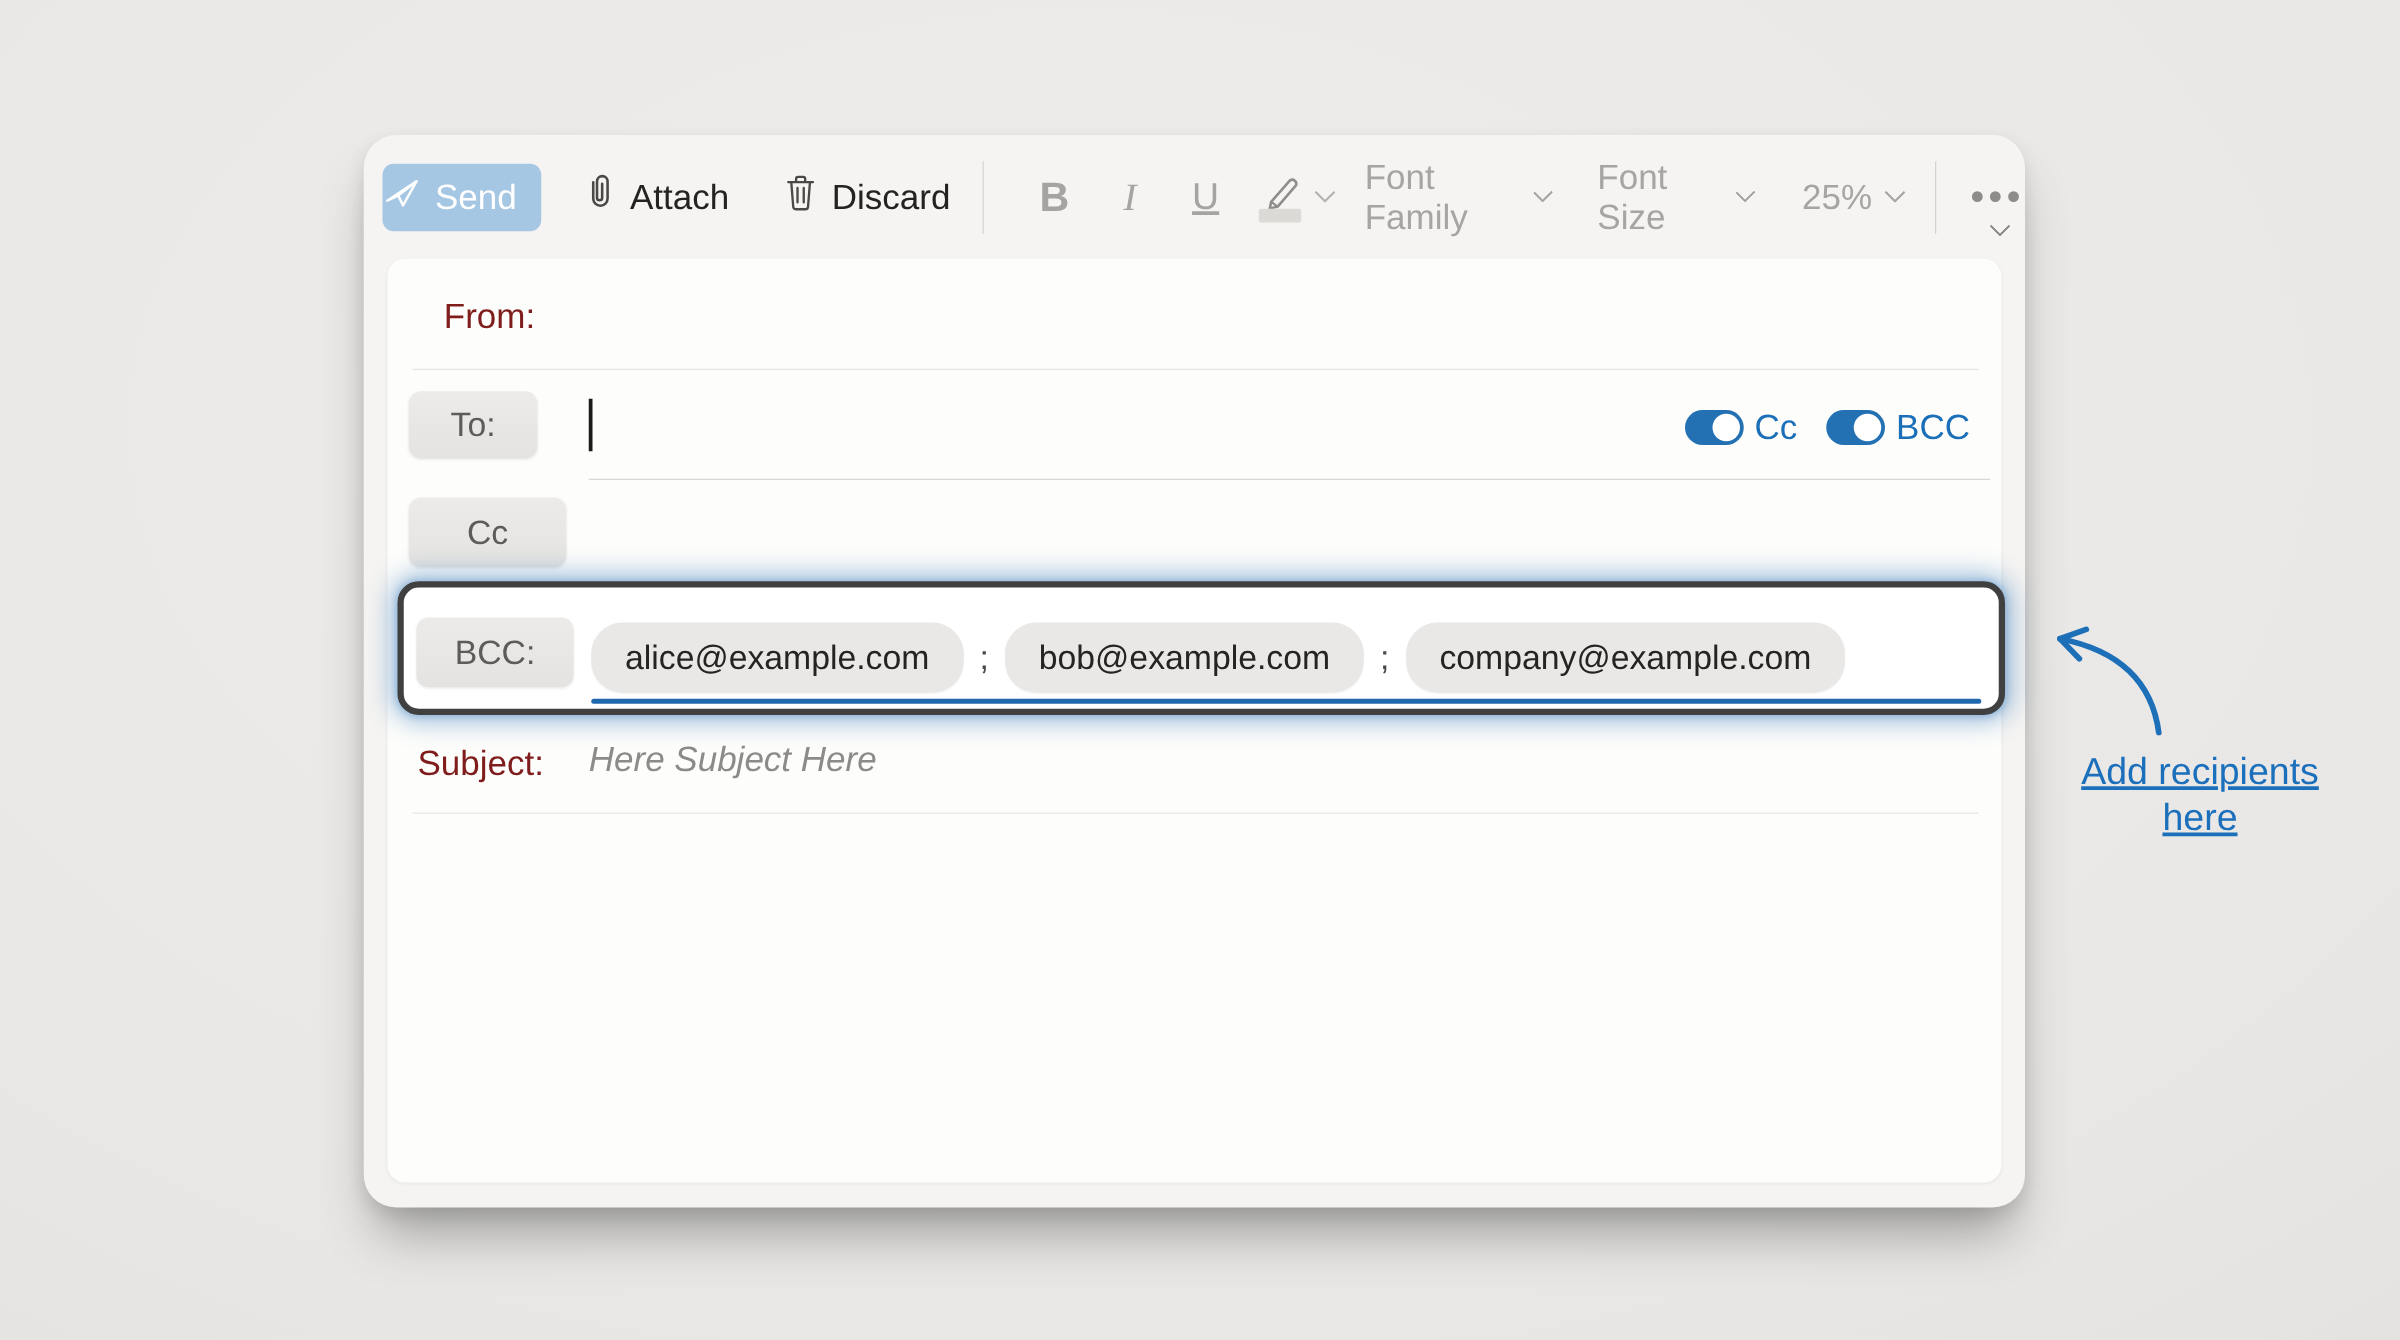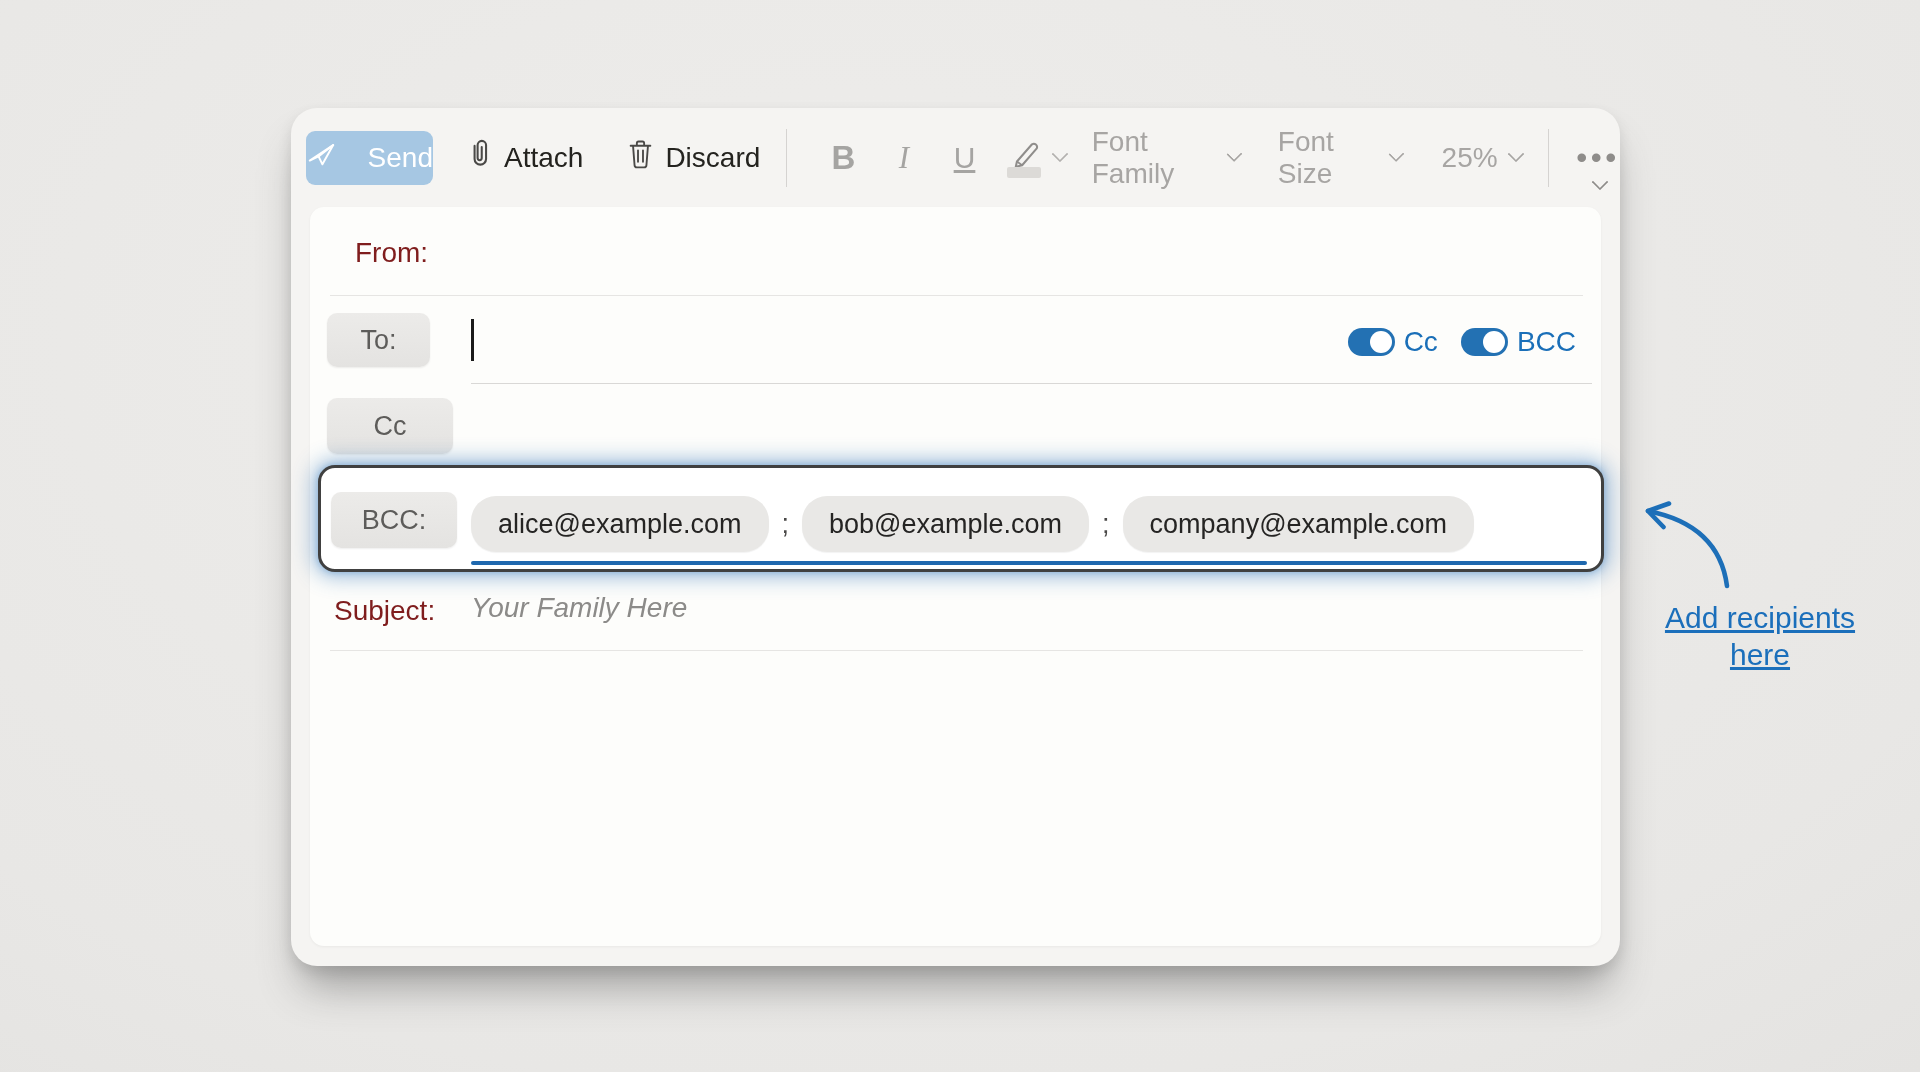--- a/index.html
+++ b/index.html
@@ -18,21 +18,21 @@
   }
 
   
   .toolbar {
     position:absolute; left:0; top:0; width:100%; height:99px;
     display:flex; align-items:center;
   }
   .send-btn {
     margin-left:15px; width:146px; height:54px; border-radius:9px;
     background:#a6c7e3; color:#ffffff; font-size:28px;
-    display:flex; align-items:center; justify-content:space-between; gap:12px;
+    display:flex; align-items:center; justify-content:flex-start; gap:12px;
     border:none; cursor:pointer;
   }
   .tb-group { display:flex; align-items:center; gap:11px; color:#24231f; font-size:28px; }
   .tb-attach { margin-left:34px; }
   .tb-discard { margin-left:44px; }
   .tb-sep { width:1px; height:58px; background:#d5d3d1; margin-left:26px; }
   .fmt { color:#a5a4a2; text-align:center; }
   .fmt-b { margin-left:38px; width:42px; font-weight:bold; font-size:33px; }
   .fmt-i { margin-left:24px; width:42px; font-family:"Liberation Serif", serif; font-style:italic; font-size:31px; }
   .fmt-u { margin-left:24px; width:42px; font-size:30px; text-decoration:underline; }
@@ -77,21 +77,21 @@
 
   .toggles { position:absolute; right:25px; top:119px; display:flex; align-items:center; gap:9px; }
   .toggle { width:47px; height:28px; border-radius:15px; background:#2371b3; position:relative; cursor:pointer; }
   .toggle .knob { position:absolute; right:3px; top:3px; width:22px; height:22px; border-radius:50%; background:#ffffff; }
   .toggle-label { color:#1a6fb8; font-size:28px; margin-right:14px; cursor:pointer; }
   .toggle-label:last-child { margin-right:0; }
 
   
   .bcc-box {
     position:absolute; left:8px; top:258px; width:1286px; height:107px;
-    background:#ffffff; border:3px solid #404040; border-radius:17px;
+    background:#ffffff; border:5px solid #404040; border-radius:17px;
     box-shadow:0 0 20px 6px rgba(47,117,186,.42), 0 0 6px 1px rgba(47,117,186,.30);
     z-index:3;
   }
   .pill-bcc { left:10px; top:24px; width:126px; height:56px; }
   .chips { position:absolute; left:150px; top:28px; display:flex; align-items:center; gap:13px; }
   .chip {
     height:56px; padding:0 27px; border-radius:25px; background:#e9e8e6;
     color:#252423; font-size:27px; display:flex; align-items:center;
     box-shadow:0 1px 1px rgba(0,0,0,.05); cursor:pointer;
   }
@@ -224,21 +224,21 @@
         <div class="chip">alice@example.com</div>
         <div class="chip-sep">;</div>
         <div class="chip">bob@example.com</div>
         <div class="chip-sep">;</div>
         <div class="chip">company@example.com</div>
       </div>
       <div class="bcc-underline"></div>
     </div>
 
     <div class="row-label subject-label">Subject:</div>
-    <div class="subject-placeholder">Your Family Here</div>
+    <div class="subject-placeholder">Here Subject Here</div>
     <div class="divider div-subject"></div>
 
     <div class="body-area"></div>
   </div>
 </div>
 
 <div class="annot-arrow">
   <svg width="115" height="105" viewBox="0 0 115 105" fill="none">
     <path d="M97 94 Q 89 33 18 19" stroke="#1d6fb8" stroke-width="4.6" stroke-linecap="round" fill="none"></path>
     <path d="M18 19 L39 11.5 M18 19 L33.5 35" stroke="#1d6fb8" stroke-width="4.6" stroke-linecap="round" fill="none"></path>

